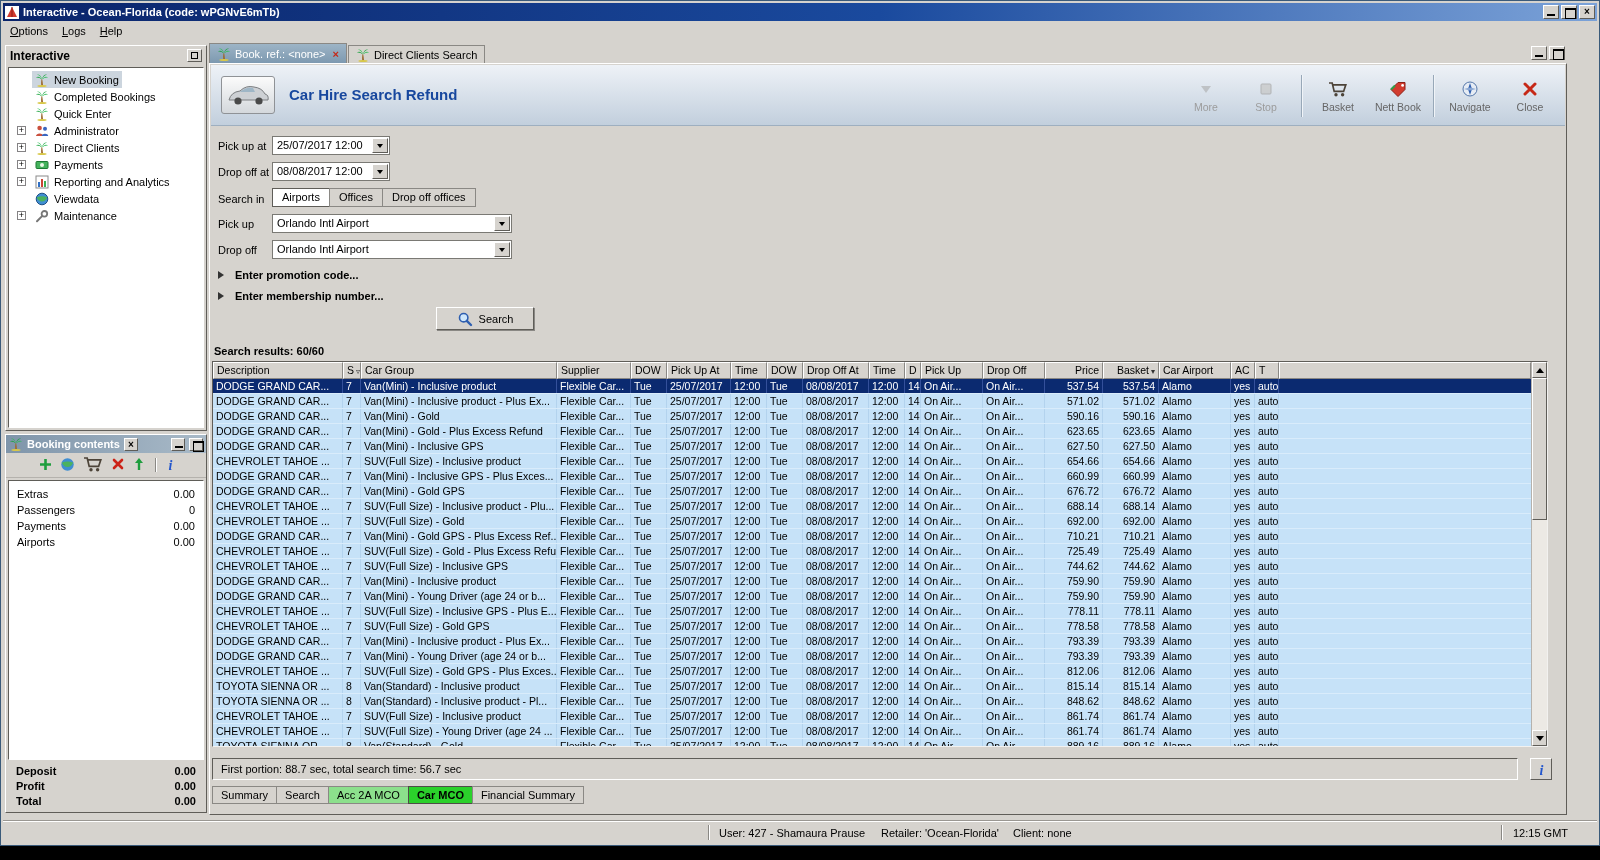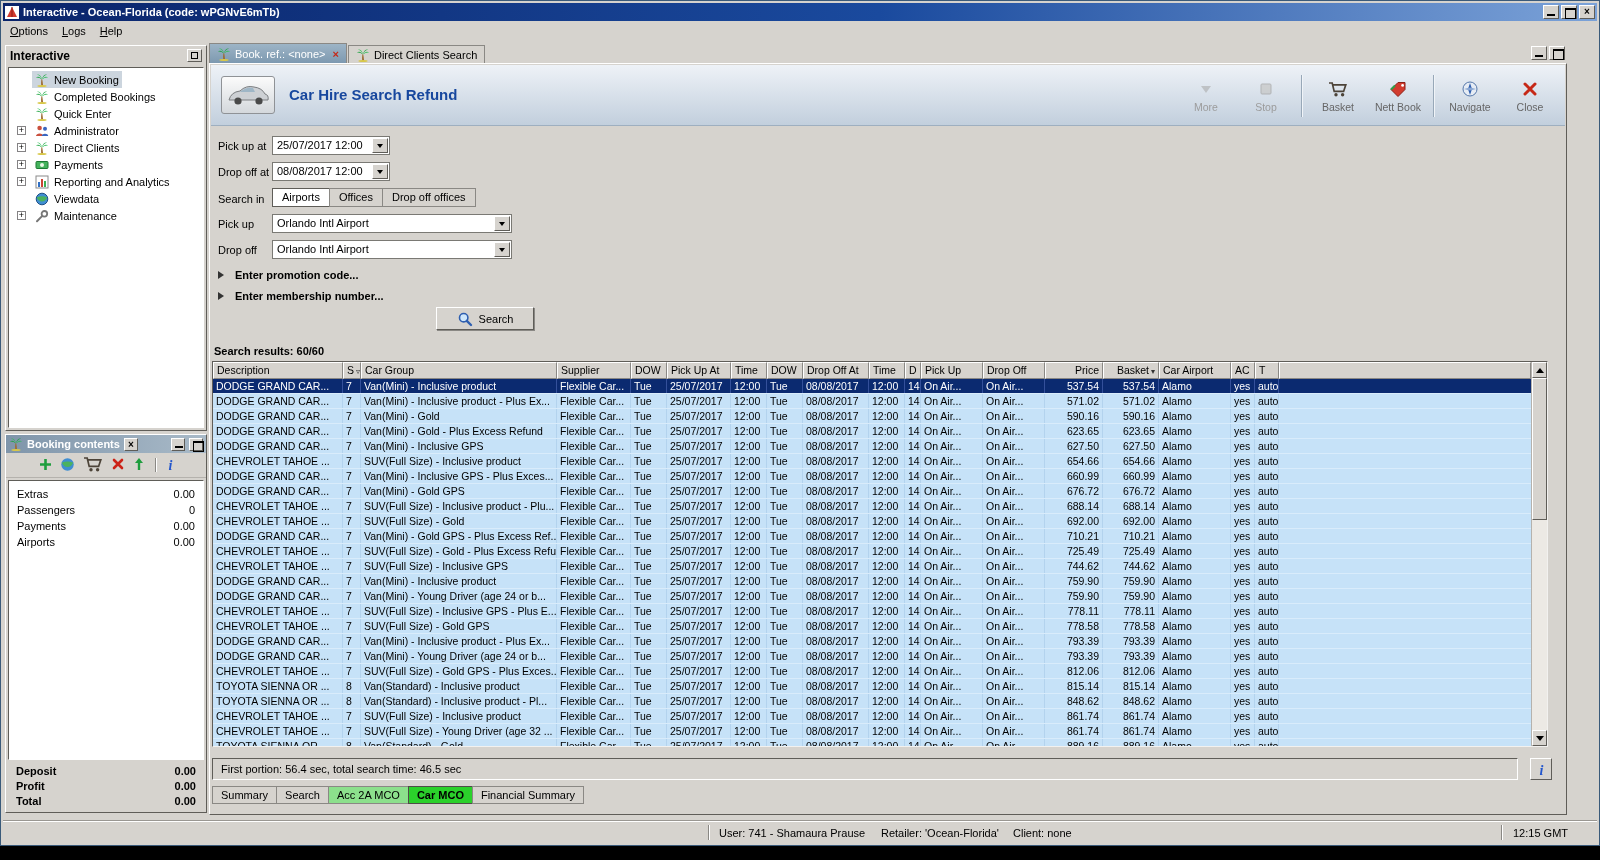--- a/index.html
+++ b/index.html
@@ -1054,21 +1054,21 @@
                 <div class="gc" style="width: 62px;">On Air...</div>
                 <div class="gc r" style="width: 58px;">861.74</div>
                 <div class="gc r" style="width: 56px;">861.74</div>
                 <div class="gc" style="width: 72px;">Alamo</div>
                 <div class="gc" style="width: 24px;">yes</div>
                 <div class="gc" style="width: 24px;">auto</div>
               </div>
               <div class="gr">
                 <div class="gc" style="width: 130px;">CHEVROLET TAHOE ...</div>
                 <div class="gc" style="width: 18px;">7</div>
-                <div class="gc" style="width: 196px;">SUV(Full Size) - Young Driver (age 32 ...</div>
+                <div class="gc" style="width: 196px;">SUV(Full Size) - Young Driver (age 24 ...</div>
                 <div class="gc" style="width: 74px;">Flexible Car...</div>
                 <div class="gc" style="width: 36px;">Tue</div>
                 <div class="gc" style="width: 64px;">25/07/2017</div>
                 <div class="gc" style="width: 36px;">12:00</div>
                 <div class="gc" style="width: 36px;">Tue</div>
                 <div class="gc" style="width: 66px;">08/08/2017</div>
                 <div class="gc" style="width: 36px;">12:00</div>
                 <div class="gc" style="width: 16px;">14</div>
                 <div class="gc" style="width: 62px;">On Air...</div>
                 <div class="gc" style="width: 62px;">On Air...</div>
@@ -1104,21 +1104,21 @@
                 <i class="tri-up"></i>
               </span>
             <span class="sc-thumb"></span>
             <span class="sc-btn down">
                 <i class="tri-dn"></i>
               </span>
           </div>
         </div>
 
         <div class="resfoot">
-          <span>First portion: 56.4 sec, total search time: 46.5 sec</span>
+          <span>First portion: 88.7 sec, total search time: 56.7 sec</span>
         </div>
         <div class="info-btn">
           <span class="icon" id="info-icon">
               <svg width="9" height="15" viewBox="0 0 9 15">
                 <text x="4.5" y="12.5" text-anchor="middle" font-family="Liberation Serif, serif" font-style="italic" font-weight="bold" font-size="14" fill="#2255cc">i</text>
               </svg>
             </span>
         </div>
 
         <div class="btabs" id="btabs">
@@ -1128,19 +1128,19 @@
             <div class="btab active" style="background: rgb(43, 209, 43);">Car MCO</div>
             <div class="btab">Financial Summary</div>
           </div>
 
       </div>
     </div>
   </div>
 
   <div class="statusbar">
     <span class="sb-div" style="left:705px"></span>
-    <span class="sb-text" style="left:716px">User: 741 - Shamaura Prause</span>
+    <span class="sb-text" style="left:716px">User: 427 - Shamaura Prause</span>
     <span class="sb-text" style="left:878px">Retailer: 'Ocean-Florida'</span>
     <span class="sb-text" style="left:1010px">Client: none</span>
     <span class="sb-div" style="left:1498px"></span>
     <span class="sb-text" style="left:1510px">12:15 GMT</span>
   </div>
 </div>
 
 </body></html>

